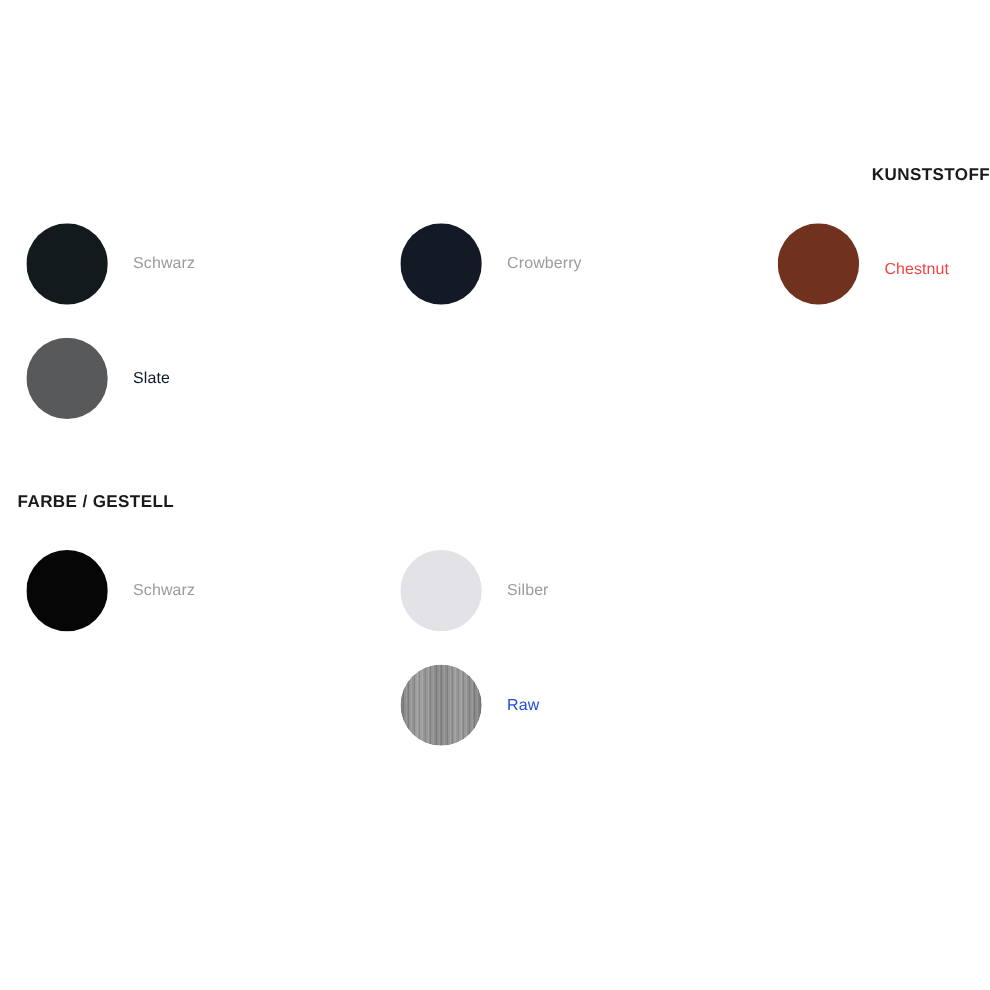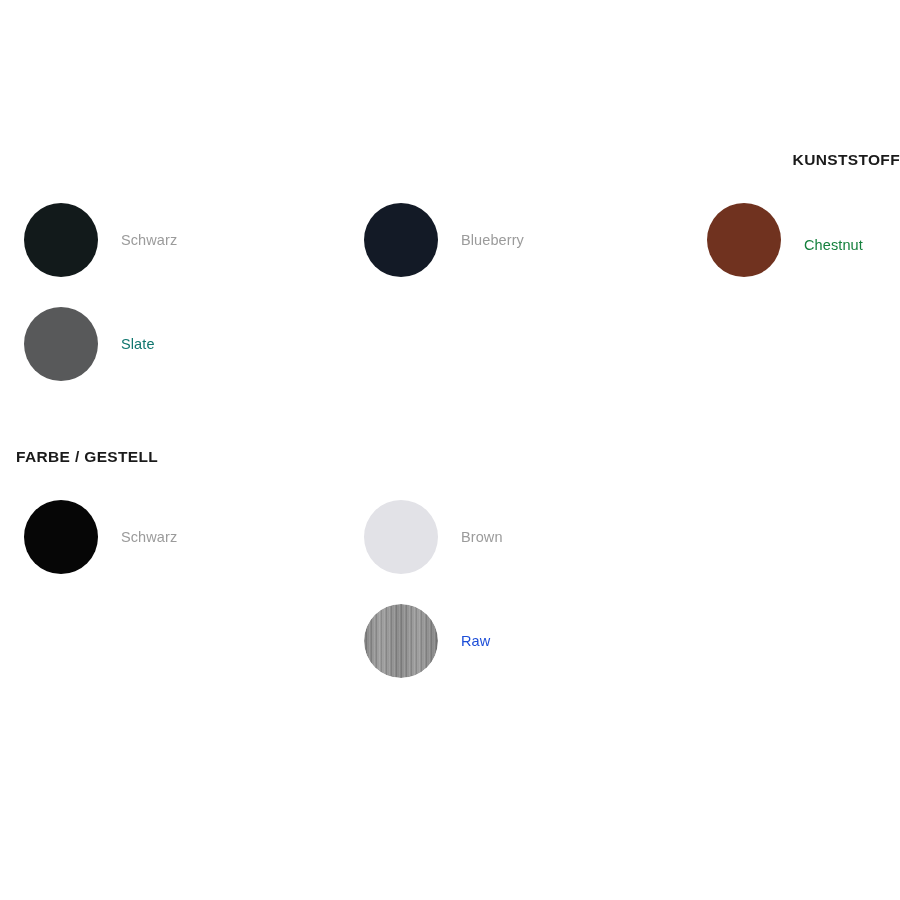--- a/index.html
+++ b/index.html
@@ -120,51 +120,51 @@
 
     <div class="swatch-grid">
 
       <div class="swatch-row">
         <div class="swatch-item col-0">
           <span class="swatch-dot" style="background-color: rgb(18, 26, 27);"></span>
           <span class="swatch-label" style="color: rgb(155, 155, 155);">Schwarz</span>
         </div>
         <div class="swatch-item col-1">
           <span class="swatch-dot" style="background-color: rgb(19, 26, 38);"></span>
-          <span class="swatch-label" style="color: rgb(155, 155, 155);">Blueberry</span>
+          <span class="swatch-label" style="color: rgb(155, 155, 155);">Crowberry</span>
         </div>
         <div class="swatch-item col-2">
           <span class="swatch-dot" style="background-color: rgb(112, 50, 31);"></span>
-          <span class="swatch-label" style="color: #15803d; margin-top: 10px;">Chestnut</span>
+          <span class="swatch-label" style="color: #ef4444; margin-top: 10px;">Chestnut</span>
         </div>
       </div>
 
       <div class="swatch-row">
         <div class="swatch-item col-0">
           <span class="swatch-dot" style="background-color: rgb(88, 89, 90);"></span>
-          <span class="swatch-label" style="color: #0f766e;">Slate</span>
+          <span class="swatch-label" style="color: #0f172a;">Slate</span>
         </div>
       </div>
 
     </div>
   </div>
 
   <div class="section" id="section-farbe">
     <h2 class="section-title" style="color: rgb(26, 26, 26);">FARBE / GESTELL</h2>
 
     <div class="swatch-grid">
 
       <div class="swatch-row">
         <div class="swatch-item col-0">
           <span class="swatch-dot" style="background-color: rgb(6, 6, 6);"></span>
           <span class="swatch-label" style="color: rgb(155, 155, 155);">Schwarz</span>
         </div>
         <div class="swatch-item col-1">
           <span class="swatch-dot" style="background-color: rgb(226, 226, 231);"></span>
-          <span class="swatch-label" style="color: rgb(155, 155, 155);">Brown</span>
+          <span class="swatch-label" style="color: rgb(155, 155, 155);">Silber</span>
         </div>
       </div>
 
       <div class="swatch-row">
         <div class="swatch-item col-1">
           <span class="swatch-dot texture-brushed" style="background-color: rgb(141, 141, 141);"></span>
           <span class="swatch-label" style="color: #1d4ed8;">Raw</span>
         </div>
       </div>
 

